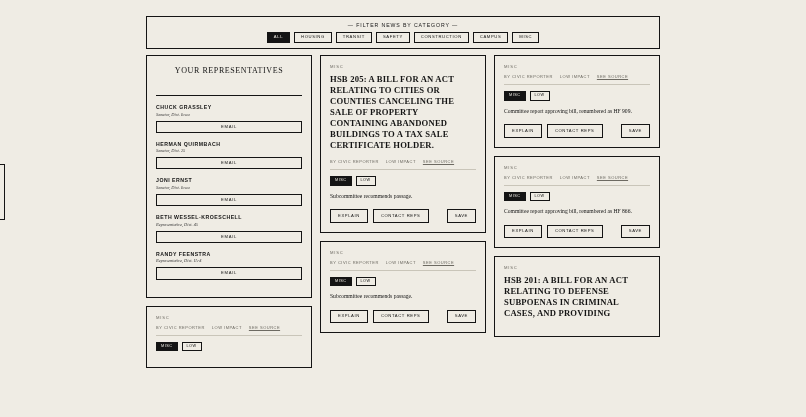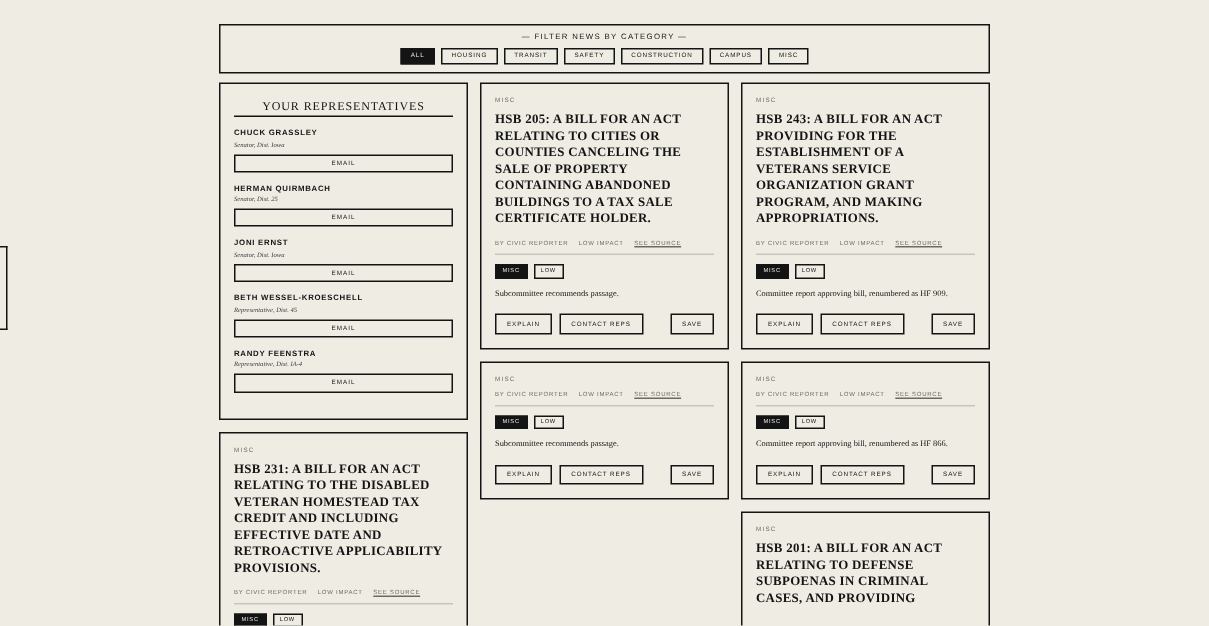--- a/index.html
+++ b/index.html
@@ -75,21 +75,21 @@
     padding: 8px 9px 9px 9px;
   }
 
   .reps-title {
     font-family: "Liberation Serif", serif;
     font-size: 8px;
     letter-spacing: 0.6px;
     text-transform: uppercase;
     text-align: center;
     color: #141414;
-    padding-bottom: 2px;
+    padding-bottom: 20px;
     border-bottom: 1px solid #141414;
     margin: 2px 0 8px 0;
   }
   .rep { margin-bottom: 8px; }
   .rep-name {
     font-family: "Liberation Sans", sans-serif;
     font-size: 5.2px;
     font-weight: bold;
     letter-spacing: 0.5px;
     text-transform: uppercase;
@@ -247,21 +247,20 @@
         </div>
         <div class="rep">
           <div class="rep-name">Randy Feenstra</div>
           <div class="rep-sub">Representative, Dist. IA-4</div>
           <div class="rep-btn">Email</div>
         </div>
       </div>
 
       <div class="card">
         <div class="tag">Misc</div>
-        <div class="bill-title">HSB 231: A Bill for an Act Relating to the Disabled Veteran Homestead Tax Credit and Including Effective Date and Retroactive Applicability Provisions.</div>
         <div class="meta">
           <span>By Civic Reporter</span>
           <span>Low Impact</span>
           <span class="link">See Source</span>
         </div>
         <div class="badges">
           <span class="badge dark">Misc</span>
           <span class="badge">Low</span>
         </div>
 
@@ -306,21 +305,20 @@
           <span class="btn">Contact Reps</span>
           <span class="btn right">Save</span>
         </div>
       </div>
 
     </div>
 
     <div class="col">
       <div class="card">
         <div class="tag">Misc</div>
-        <div class="bill-title">HSB 243: A Bill for an Act Providing for the Establishment of a Veterans Service Organization Grant Program, and Making Appropriations.</div>
         <div class="meta">
           <span>By Civic Reporter</span>
           <span>Low Impact</span>
           <span class="link">See Source</span>
         </div>
         <div class="badges">
           <span class="badge dark">Misc</span>
           <span class="badge">Low</span>
         </div>
         <div class="status">Committee report approving bill, renumbered as HF 909.</div>

